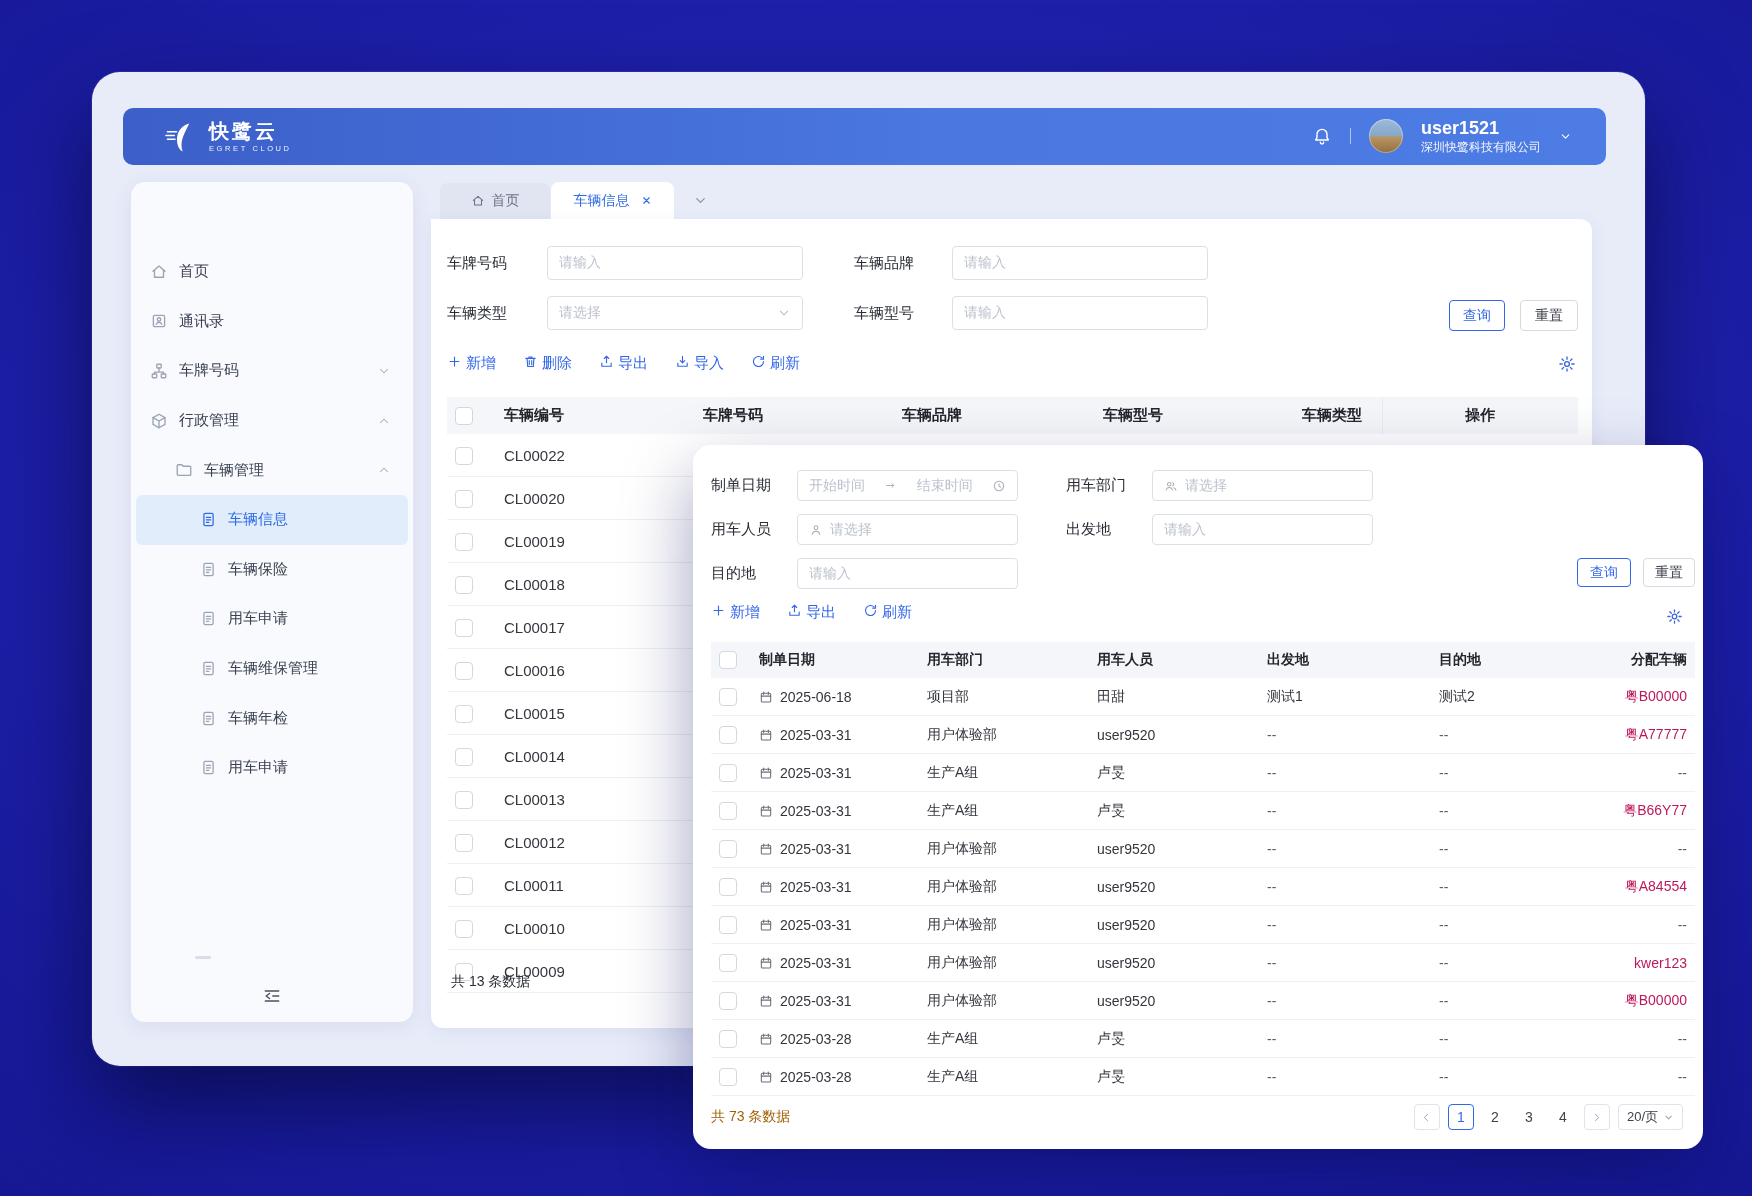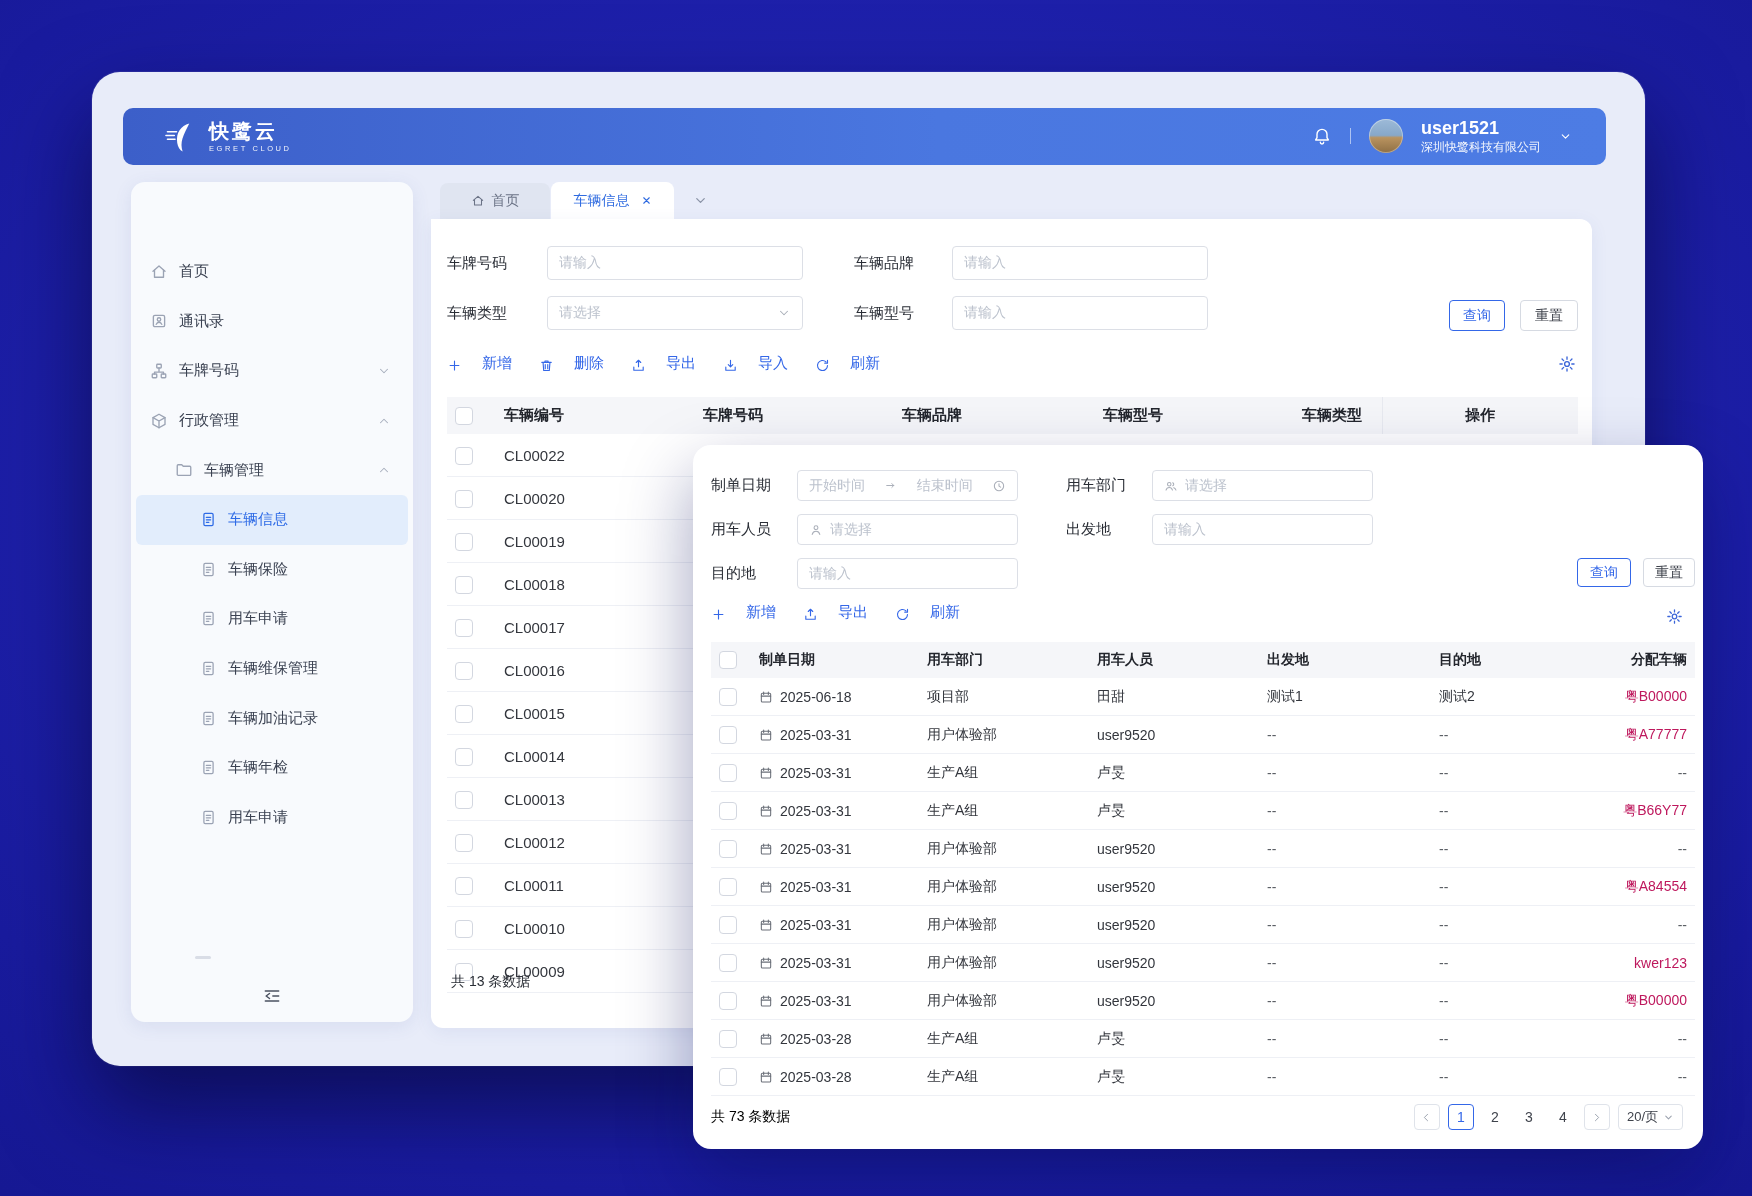--- a/index.html
+++ b/index.html
@@ -65,21 +65,21 @@
   .ctrl .ph{color:#bcc2cd;white-space:nowrap;}
   .ctrl .chev-r{margin-left:auto;color:#a9aeb8;display:flex;}
   .ctrl .cicon{color:#a9aeb8;display:flex;}
   .daterange{justify-content:space-between;}
   .btn{position:absolute;display:flex;align-items:center;justify-content:center;border-radius:4px;
     font-size:14px;background:#fff;cursor:pointer;box-sizing:border-box;}
   .btn.primary{border:1px solid #3467e8;color:#3467e8;}
   .btn.plain{border:1px solid #d6dae2;color:#3f434c;}
   
   .toolbar{position:absolute;display:flex;align-items:center;color:#3467e8;}
-  .tbi{display:flex;align-items:flex-end;gap:20px;margin-right:27px;font-size:15px;cursor:pointer;}
+  .tbi{display:flex;align-items:flex-start;gap:4px;margin-right:27px;font-size:15px;cursor:pointer;}
   .gear{position:absolute;color:#3c66d9;display:flex;cursor:pointer;}
   
   table.grid{border-collapse:collapse;table-layout:fixed;width:100%;}
   .grid th{background:#f5f6f9;font-weight:600;color:#23262d;text-align:left;padding:0 8px;}
   .grid td{border-bottom:1px solid #eef0f5;color:#33363d;padding:0 8px;}
   .vt .grid th{height:37px;font-size:15px;}
   .vt .grid td{height:42px;font-size:15px;}
   .ov .grid th{height:36px;font-size:14px;}
   .ov .grid td{height:37px;font-size:14px;}
   .grid th.op{text-align:center;border-left:1px solid #e8eaf0;}
@@ -87,21 +87,21 @@
   .cb{display:inline-block;width:16px;height:16px;border:1px solid #d3d7e0;border-radius:4px;background:#fff;vertical-align:middle;cursor:pointer;}
   .cellflex{display:flex;align-items:center;gap:7px;}
   .dicon{color:#6a6f78;display:flex;}
   .lnk{color:#be185d;cursor:pointer;}
   .dash{color:#5c6066;}
   .vt-wrap{position:absolute;left:16px;top:178px;width:1131px;}
   .ov-wrap{position:absolute;left:18px;top:197px;width:984px;height:461px;overflow:hidden;}
   .vt-footer{position:absolute;left:20px;top:754px;font-size:14px;color:#2a2e36;font-weight:500;}
   
   .pgbar{position:absolute;left:18px;right:20px;top:659px;display:flex;align-items:center;}
-  .pg-count{font-size:14px;color:#000000;font-weight:500;margin-right:auto;}
+  .pg-count{font-size:14px;color:#a16207;font-weight:500;margin-right:auto;}
   .pgb{width:26px;height:26px;border-radius:4px;display:flex;align-items:center;justify-content:center;
     font-size:14px;color:#3f434c;margin-left:8px;cursor:pointer;box-sizing:border-box;}
   .pgb.arr{border:1px solid #dfe3ea;background:#fff;color:#9aa1ad;}
   .pgb.num.active{border:1px solid #3467e8;color:#3467e8;background:#fff;}
   .pg-size{margin-left:8px;height:26px;border:1px solid #dfe3ea;border-radius:4px;display:flex;
     align-items:center;padding:0 8px;font-size:13px;color:#3f434c;gap:5px;background:#fff;cursor:pointer;box-sizing:border-box;}
   svg.ic{display:block;}
 </style>
 </head>
 <body>
@@ -235,29 +235,20 @@
             <span class="mi-label">用车申请</span>
           </div>
           <div class="mi lvl3">
             <span class="mi-ic">
               <svg class="ic" width="17" height="17" viewBox="0 0 24 24" fill="none" stroke="currentColor" stroke-width="1.8" stroke-linecap="round" stroke-linejoin="round">
                 <rect x="5.5" y="3.5" width="13" height="17" rx="1.8"></rect>
                 <path d="M9 9h6M9 12.5h6M9 16h3.5"></path>
               </svg>
             </span>
             <span class="mi-label">车辆维保管理</span>
-          </div>
-          <div class="mi lvl3">
-            <span class="mi-ic">
-              <svg class="ic" width="17" height="17" viewBox="0 0 24 24" fill="none" stroke="currentColor" stroke-width="1.8" stroke-linecap="round" stroke-linejoin="round">
-                <rect x="5.5" y="3.5" width="13" height="17" rx="1.8"></rect>
-                <path d="M9 9h6M9 12.5h6M9 16h3.5"></path>
-              </svg>
-            </span>
-            <span class="mi-label">车辆加油记录</span>
           </div>
           <div class="mi lvl3">
             <span class="mi-ic">
               <svg class="ic" width="17" height="17" viewBox="0 0 24 24" fill="none" stroke="currentColor" stroke-width="1.8" stroke-linecap="round" stroke-linejoin="round">
                 <rect x="5.5" y="3.5" width="13" height="17" rx="1.8"></rect>
                 <path d="M9 9h6M9 12.5h6M9 16h3.5"></path>
               </svg>
             </span>
             <span class="mi-label">车辆年检</span>
           </div>

